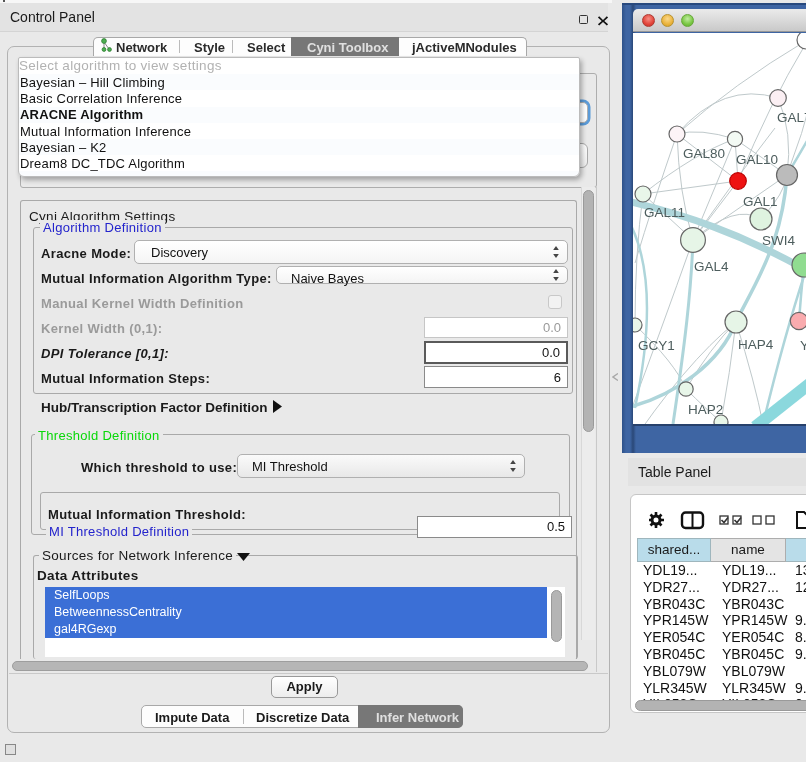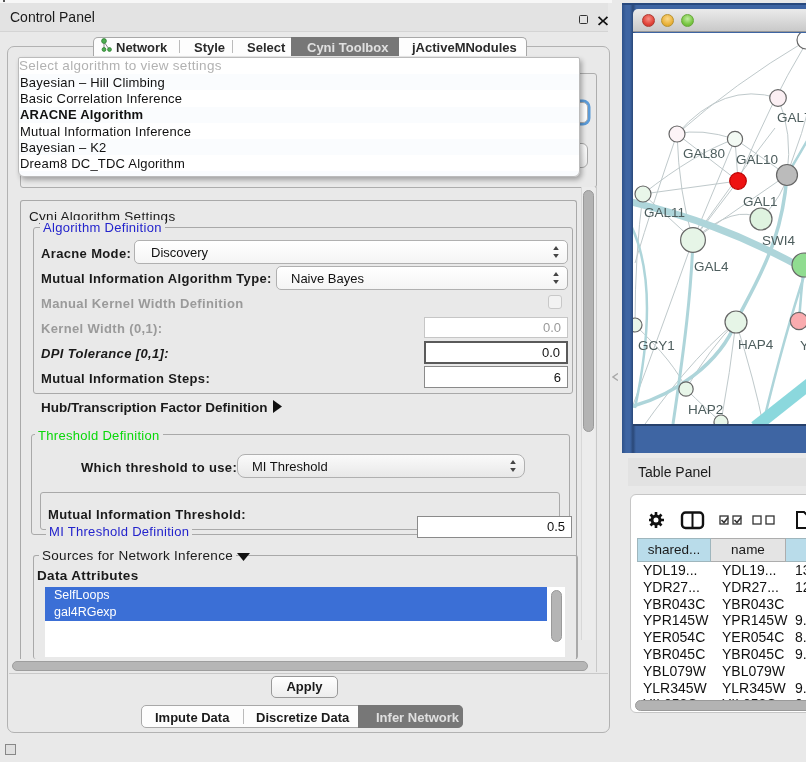--- a/index.html
+++ b/index.html
@@ -62,21 +62,21 @@
 <div class="lbl abs" style="left:41px;top:246px;">Aracne Mode:</div>
 <div class="combo" style="left:134px;top:240px;width:434px;height:24px;">
   <span class="tx" style="left:16px;">Discovery</span>
   <svg class="stepper" viewBox="0 0 9 14">
       <path d="M4.5 0 L7.8 4.6 H1.2 Z" fill="#444"></path>
       <path d="M4.5 14 L7.8 9.4 H1.2 Z" fill="#444"></path>
     </svg>
 </div>
 
 <div class="lbl abs" style="left:41px;top:271px;">Mutual Information Algorithm Type:</div>
-<div class="combo" style="left:276px;top:266px;width:292px;height:24px;text-decoration:underline;">
+<div class="combo" style="left:276px;top:266px;width:292px;height:18px;text-decoration:underline;">
   <span class="tx">Naive Bayes</span>
   <svg class="stepper" viewBox="0 0 9 14">
       <path d="M4.5 0 L7.8 4.6 H1.2 Z" fill="#444"></path>
       <path d="M4.5 14 L7.8 9.4 H1.2 Z" fill="#444"></path>
     </svg>
 </div>
 
 <div class="lbl abs dis" style="left:41px;top:296px;">Manual Kernel Width Definition</div>
 <div class="abs" style="left:548px;top:295px;width:14px;height:14px;background:#f2f2f2;border:1px solid #c8c8c8;border-radius:3px;"></div>
 
@@ -91,21 +91,21 @@
 
 <div class="abs" style="left:41px;top:400px;font-size:13.5px;font-weight:bold;color:#1a1a1a;">Hub/Transcription Factor Definition</div>
 <svg class="abs" style="left:272px;top:400px;" width="11" height="13" viewBox="0 0 11 13">
     <path d="M1 0 L10 6.5 L1 13 Z" fill="#111"></path>
   </svg>
 
 <div class="grp" style="left:31px;top:434px;width:539px;height:101px;"></div>
 <div class="grplbl" style="left:35px;top:428px;color:#09d809;">Threshold Definition</div>
 
 <div class="lbl abs" style="left:81px;top:460px;">Which threshold to use:</div>
-<div class="combo" style="left:237px;top:454px;width:288px;height:24px;background:linear-gradient(#fafafa,#e8e8e8);border-radius:8px;">
+<div class="combo" style="left:237px;top:454px;width:288px;height:24px;background:linear-gradient(#fafafa,#e8e8e8);">
   <span class="tx">MI Threshold</span>
   <svg class="stepper" viewBox="0 0 9 14">
       <path d="M4.5 0 L7.8 4.6 H1.2 Z" fill="#444"></path>
       <path d="M4.5 14 L7.8 9.4 H1.2 Z" fill="#444"></path>
     </svg>
 </div>
 
 <div class="grp" style="left:40px;top:492px;width:520px;height:38px;"></div>
 <div class="grplbl" style="left:46px;top:486px;color:#2323cc;margin-top:38px;">MI Threshold Definition</div>
 <div class="lbl abs" style="left:48px;top:507px;">Mutual Information Threshold:</div>
@@ -113,20 +113,21 @@
 
 <div class="grp" style="left:33px;top:555px;width:545px;height:104px;border-bottom:none;"></div>
 <div class="grplbl" style="left:39px;top:548px;font-size:13.5px;color:#1a1a1a;">Sources for Network Inference</div>
 <svg class="abs" style="left:237px;top:552px;" width="13" height="10" viewBox="0 0 13 10">
     <path d="M0 1 L13 1 L6.5 9 Z" fill="#111"></path>
   </svg>
 <div class="lbl abs" style="left:37px;top:568px;font-size:13.5px;">Data Attributes</div>
 
 <div class="abs" style="left:45px;top:587px;width:520px;height:70px;background:#fff;overflow:hidden;">
   <div style="background:#3b6fd6;color:#fff;font-size:12.5px;height:17px;line-height:16px;padding-left:9px;width:502px;">SelfLoops</div>
+  <div style="background:#3b6fd6;color:#fff;font-size:12.5px;height:17px;line-height:16px;padding-left:9px;width:502px;">BetweennessCentrality</div>
   <div style="background:#3b6fd6;color:#fff;font-size:12.5px;height:17px;line-height:16px;padding-left:9px;width:502px;">gal4RGexp</div>
 </div>
 
 <div class="abs" style="left:551px;top:590px;width:11px;height:52px;background:#b5b5b5;border:1px solid #9a9a9a;border-radius:6px;"></div>
 
 <div class="abs" style="left:596px;top:187px;width:1px;height:485px;background:#c9c9c9;"></div>
 
 <div class="abs" style="left:581px;top:187px;width:14px;height:453px;background:#ececec;border-left:1px solid #d8d8d8;"></div>
 <div class="abs" style="left:583px;top:190px;width:11px;height:242px;background:#b3b3b3;border:1px solid #9a9a9a;border-radius:6px;"></div>
 <div class="abs" style="left:12px;top:661px;width:576px;height:10px;background:#b6b6b6;border:1px solid #9e9e9e;border-radius:6px;"></div>

